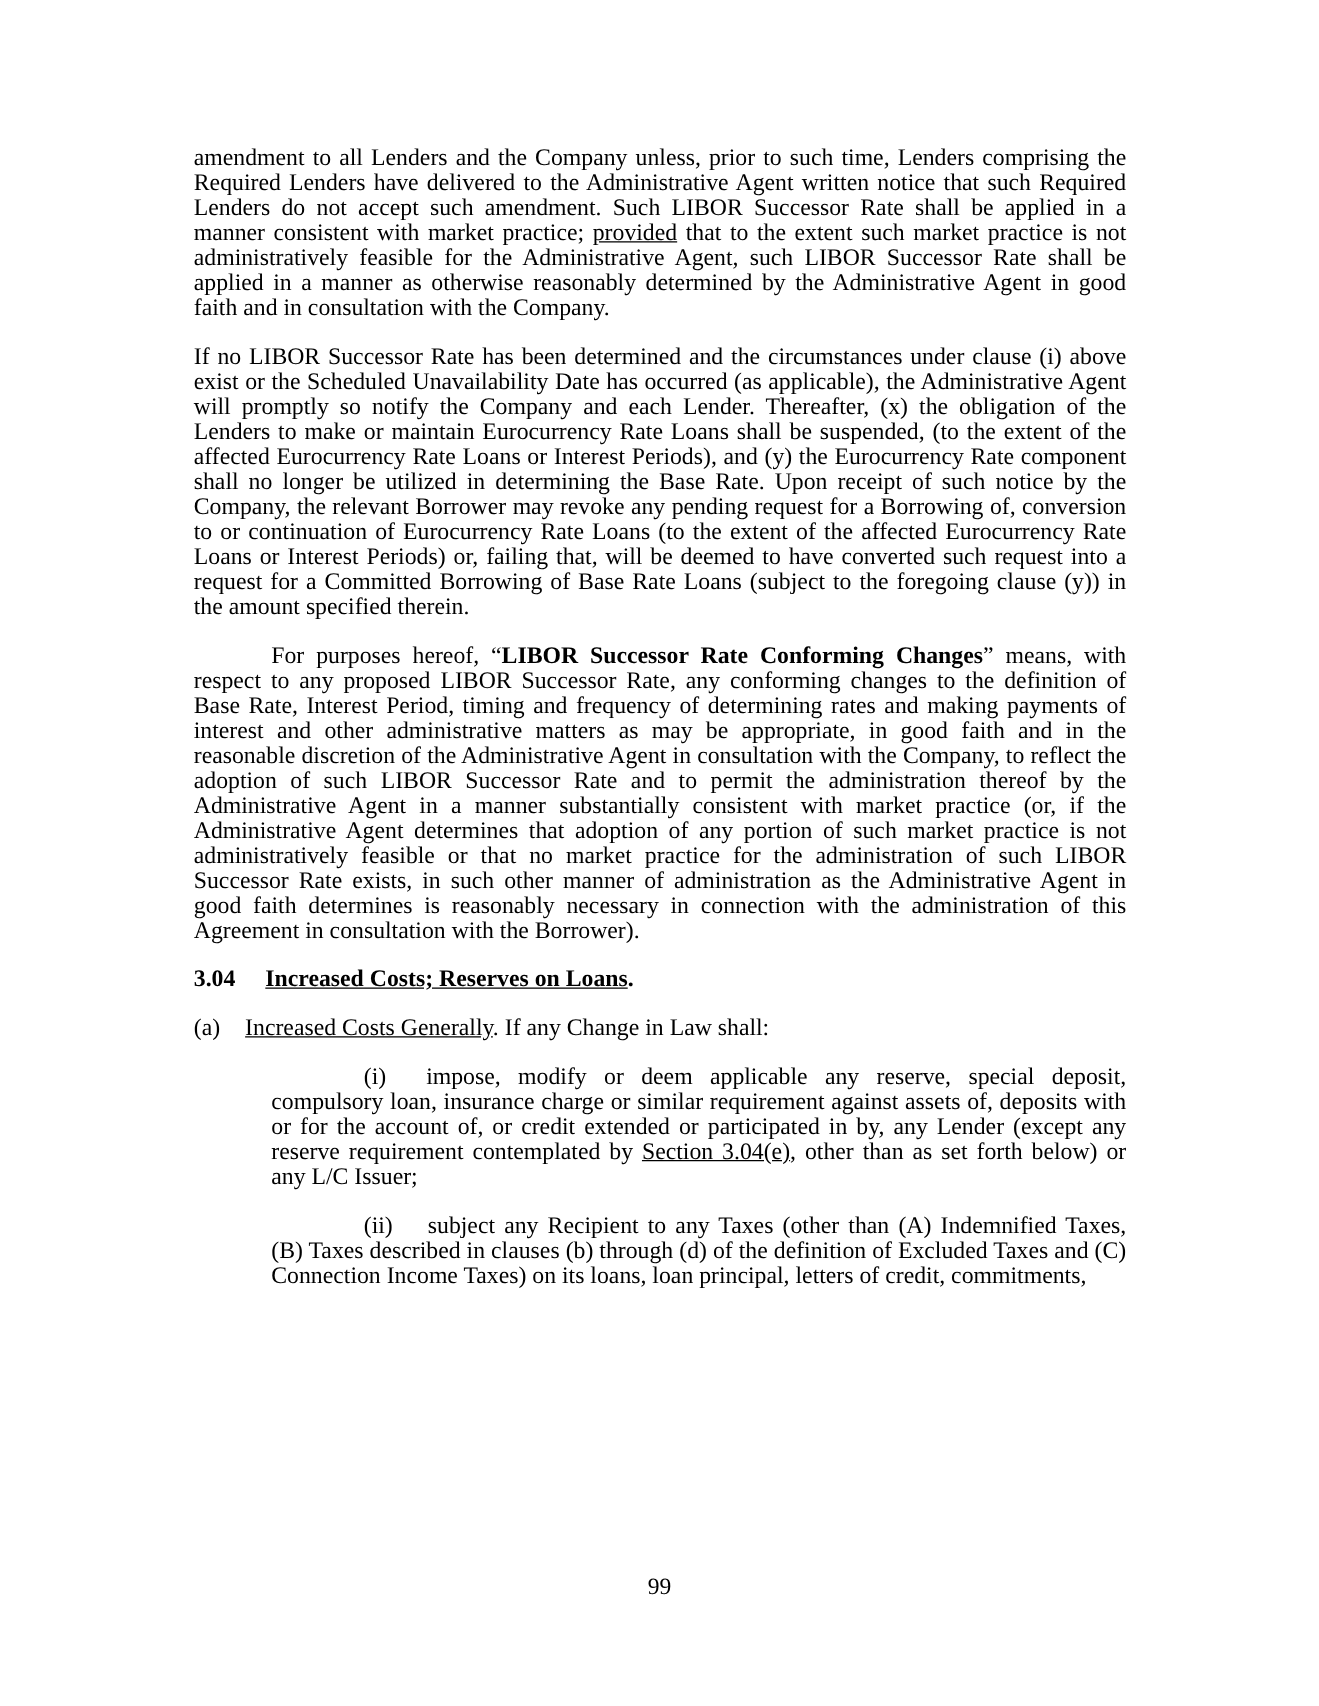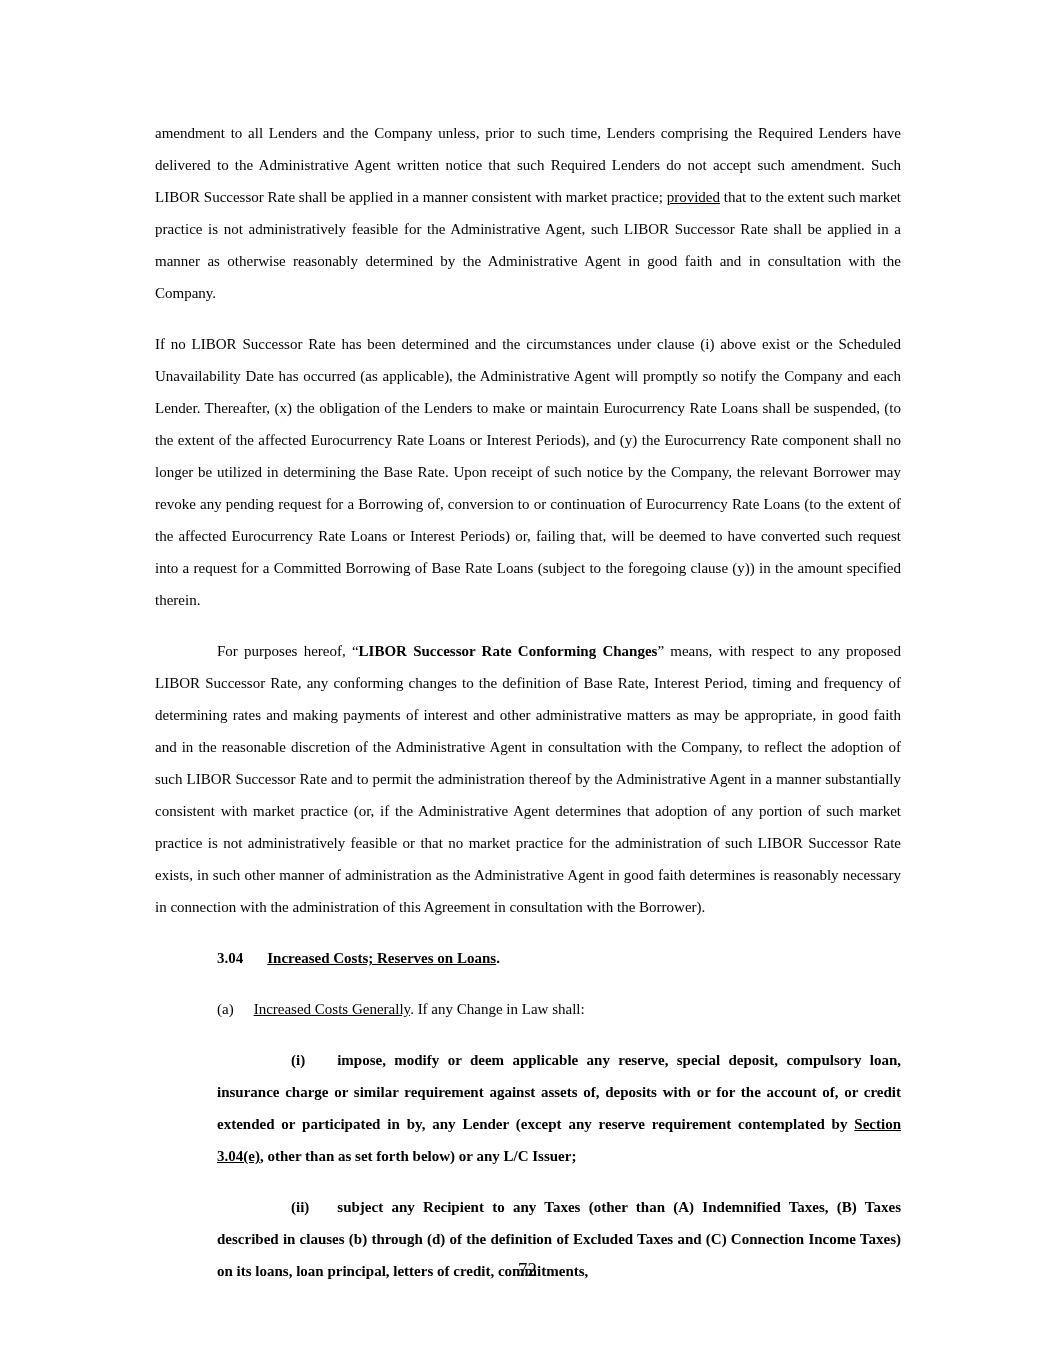--- a/index.html
+++ b/index.html
@@ -18,28 +18,28 @@
     overflow: hidden;
   }
   .text-block {
     position: absolute;
     left: 155px;
     top: 117px;
     width: 746px;
   }
   .para {
     margin: 0 0 19px 0;
-    font-size: 15px;
-    line-height: 32px;
+    font-size: 19px;
+    line-height: 20px;
     text-align: justify;
   }
   .para:last-child { margin-bottom: 15px; }
   .indent-first { text-indent: 62px; }
-  .level-1 { margin-left: 62px; }
-  .level-1-hang { margin-left: 62px; text-indent: 74px; font-weight: bold; }
+  .level-1 { }
+  .level-1-hang { margin-left: 62px; text-indent: 74px; }
   .u { text-decoration: underline; }
   .b { font-weight: bold; }
   .bu { font-weight: bold; text-decoration: underline; }
   .num-gap { padding-right: 24px; }
   .marker-gap-a { padding-right: 20px; }
   .marker-gap-i { padding-right: 32px; }
   .marker-gap-ii { padding-right: 28px; }
   .page-number {
     position: absolute;
     left: 0;
@@ -66,14 +66,14 @@
     <p class="para level-1"><span class="b num-gap">3.04</span><span class="bu">Increased Costs; Reserves on Loans</span><span class="b">.</span></p>
 
     <p class="para level-1"><span class="marker-gap-a">(a)</span><span class="u">Increased Costs Generally</span><span>.  If any Change in Law shall:</span></p>
 
     <p class="para level-1-hang"><span class="marker-gap-i">(i)</span><span>impose, modify or deem applicable any reserve, special deposit, compulsory loan, insurance charge or similar requirement against assets of, deposits with or for the account of, or credit extended or participated in by, any Lender (except any reserve requirement contemplated by </span><span class="u">Section 3.04(e)</span><span>, other than as set forth below) or any L/C Issuer;</span></p>
 
     <p class="para level-1-hang"><span class="marker-gap-ii">(ii)</span><span>subject any Recipient to any Taxes (other than (A) Indemnified Taxes, (B) Taxes described in clauses (b) through (d) of the definition of Excluded Taxes and (C) Connection Income Taxes) on its loans, loan principal, letters of credit, commitments,</span></p>
 
   </div>
 
-  <div class="page-number">72</div>
+  <div class="page-number">99</div>
 </div>
 
 </body></html>

